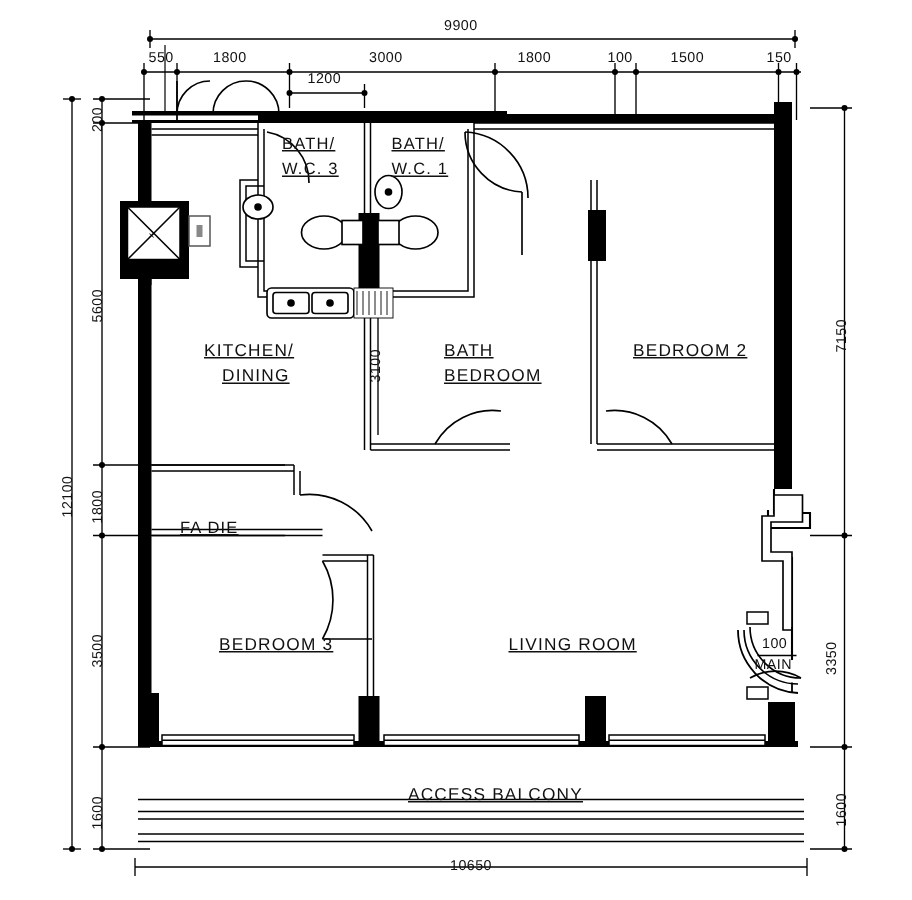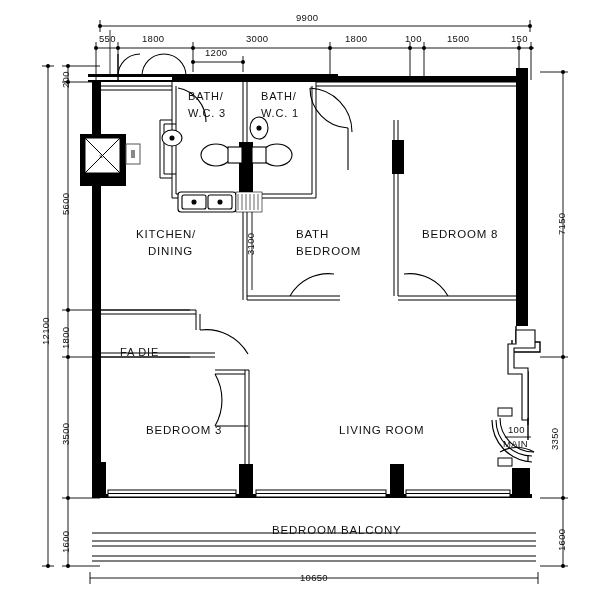--- a/index.html
+++ b/index.html
@@ -1,21 +1,21 @@
 <!DOCTYPE html>
 <html><head>
 <meta charset="utf-8">
 <style>
   html,body{margin:0;padding:0;background:#ffffff;}
   body{width:608px;height:600px;overflow:hidden;
        font-family:"Liberation Sans", sans-serif;color:#000;}
   #plan{position:relative;width:608px;height:600px;}
   .abs{position:absolute;}
   svg{display:block;}
-  .lbl{position:absolute;font-size:11px;letter-spacing:0.8px;white-space:nowrap;color:#111;}
+  .lbl{position:absolute;font-size:11px;letter-spacing:0.8px;white-space:nowrap;color:#111;text-decoration:underline;}
   .lbl.big{font-size:11.5px;}
   .dim{position:absolute;font-size:9.5px;letter-spacing:0.3px;white-space:nowrap;color:#111;}
   .dimv{position:absolute;font-size:9.5px;letter-spacing:0.3px;white-space:nowrap;color:#111;
         transform-origin:left top;transform:rotate(-90deg);}
 </style>
 </head>
 <body>
 
 <div id="plan">
 
@@ -296,35 +296,35 @@
       <line x1="505" y1="437" x2="531" y2="437"></line>
     </g>
   </svg>
 
   <div class="lbl big" style="left:136px;top:228px">KITCHEN/</div>
   <div class="lbl big" style="left:148px;top:245px">DINING</div>
 
   <div class="lbl big" style="left:296px;top:228px">BATH</div>
   <div class="lbl big" style="left:296px;top:245px">BEDROOM</div>
 
-  <div class="lbl big" style="left:422px;top:228px">BEDROOM 8</div>
+  <div class="lbl big" style="left:422px;top:228px">BEDROOM 2</div>
 
   <div class="lbl big" style="left:146px;top:424px">BEDROOM 3</div>
 
   <div class="lbl big" style="left:339px;top:424px">LIVING ROOM</div>
 
   <div class="lbl" style="left:188px;top:90px">BATH/</div>
   <div class="lbl" style="left:188px;top:107px">W.C. 3</div>
 
   <div class="lbl" style="left:261px;top:90px">BATH/</div>
   <div class="lbl" style="left:261px;top:107px">W.C. 1</div>
 
   <div class="lbl" style="left:120px;top:346px">FA DIE</div>
 
-  <div class="lbl big" style="left:272px;top:524px">BEDROOM  BALCONY</div>
+  <div class="lbl big" style="left:272px;top:524px">ACCESS  BALCONY</div>
 
   <div class="dim" style="left:508px;top:424px">100</div>
   <div class="dim" style="left:503px;top:438px">MAIN</div>
 
   <div class="dim" style="left:296px;top:12px">9900</div>
 
   <div class="dim" style="left:99px;top:33px">550</div>
   <div class="dim" style="left:142px;top:33px">1800</div>
   <div class="dim" style="left:246px;top:33px">3000</div>
   <div class="dim" style="left:345px;top:33px">1800</div>

